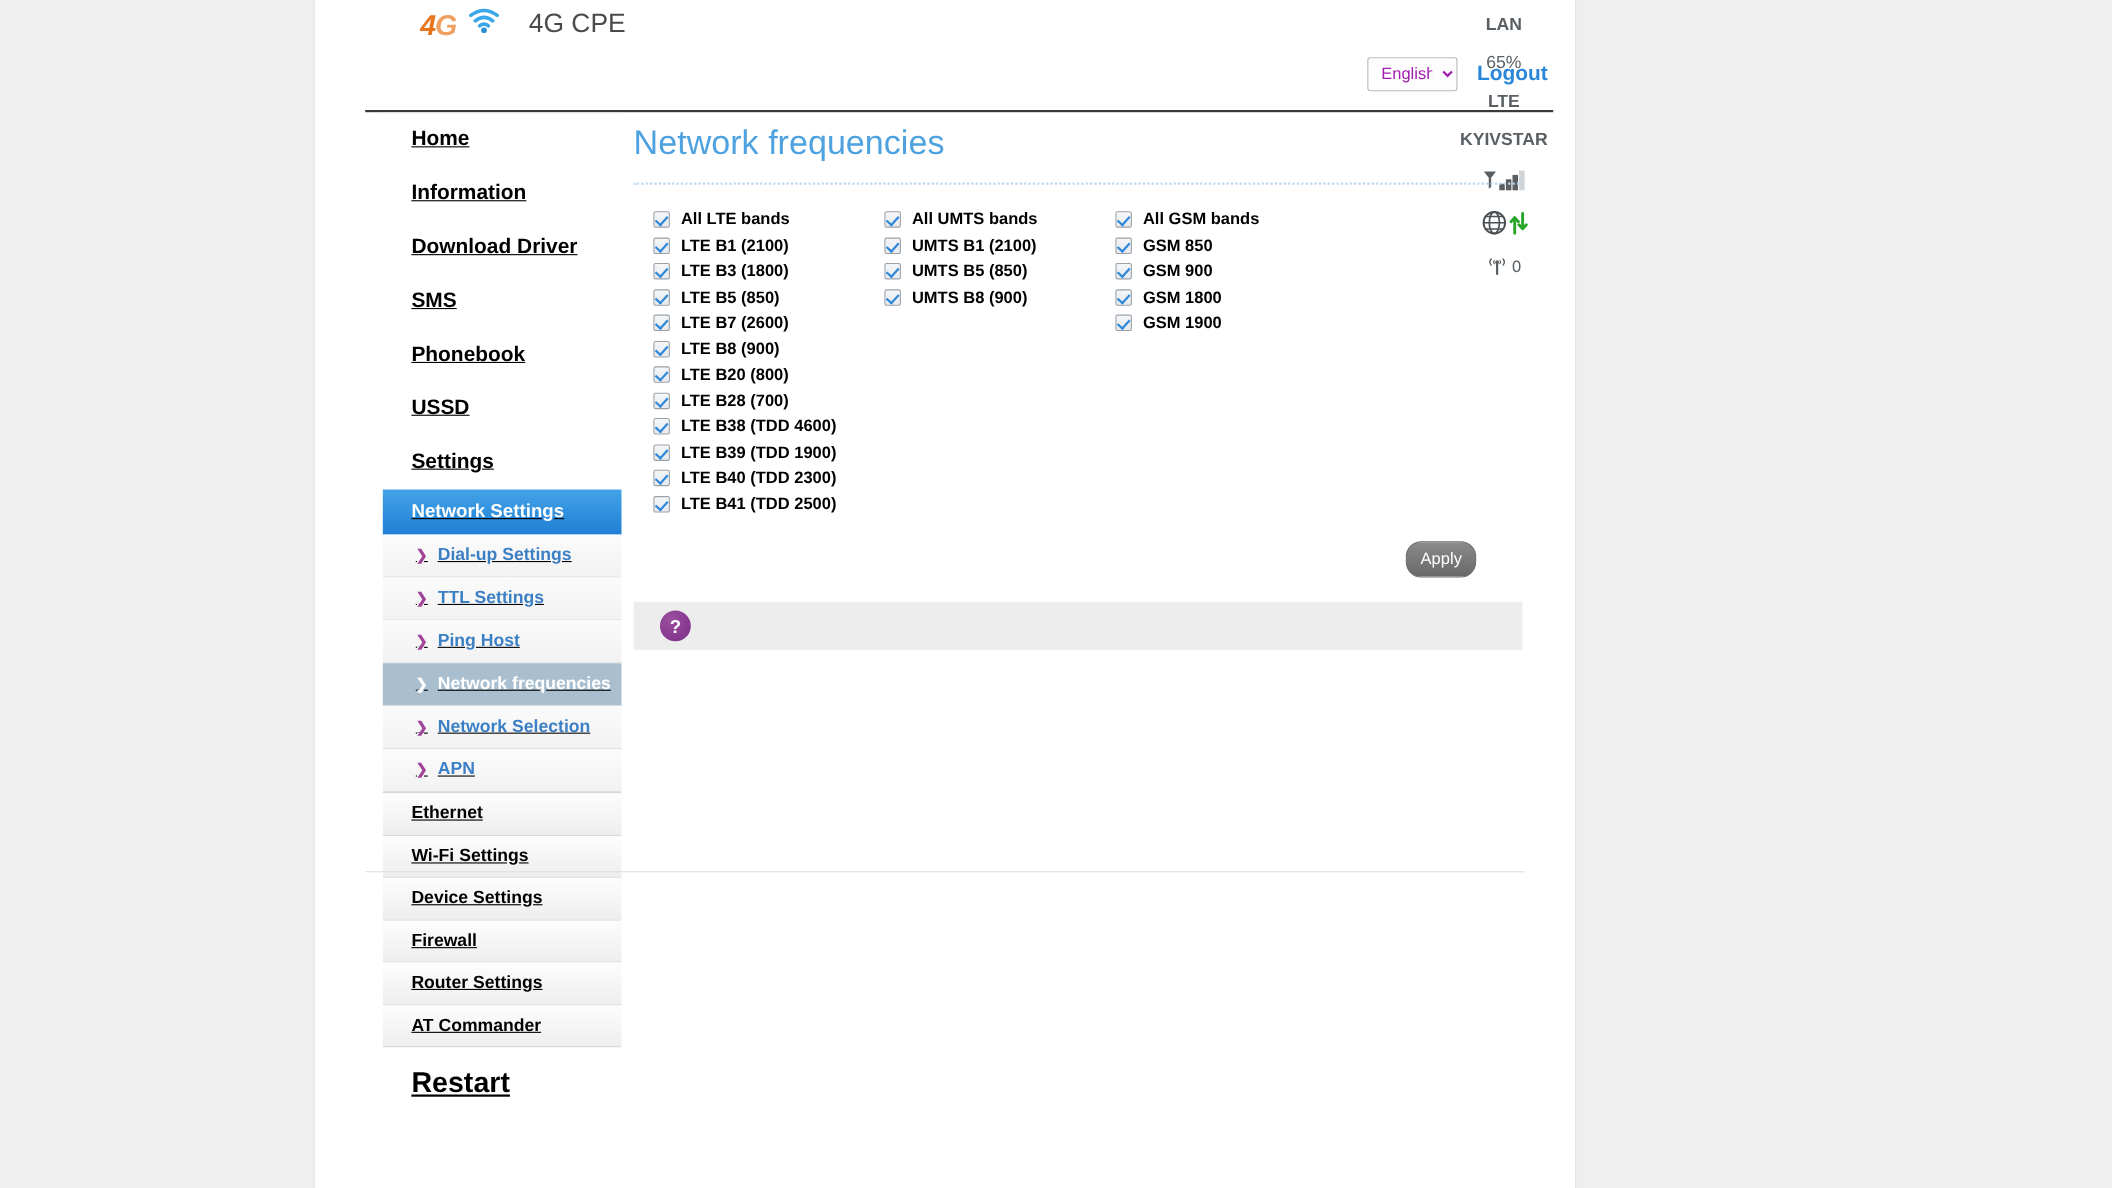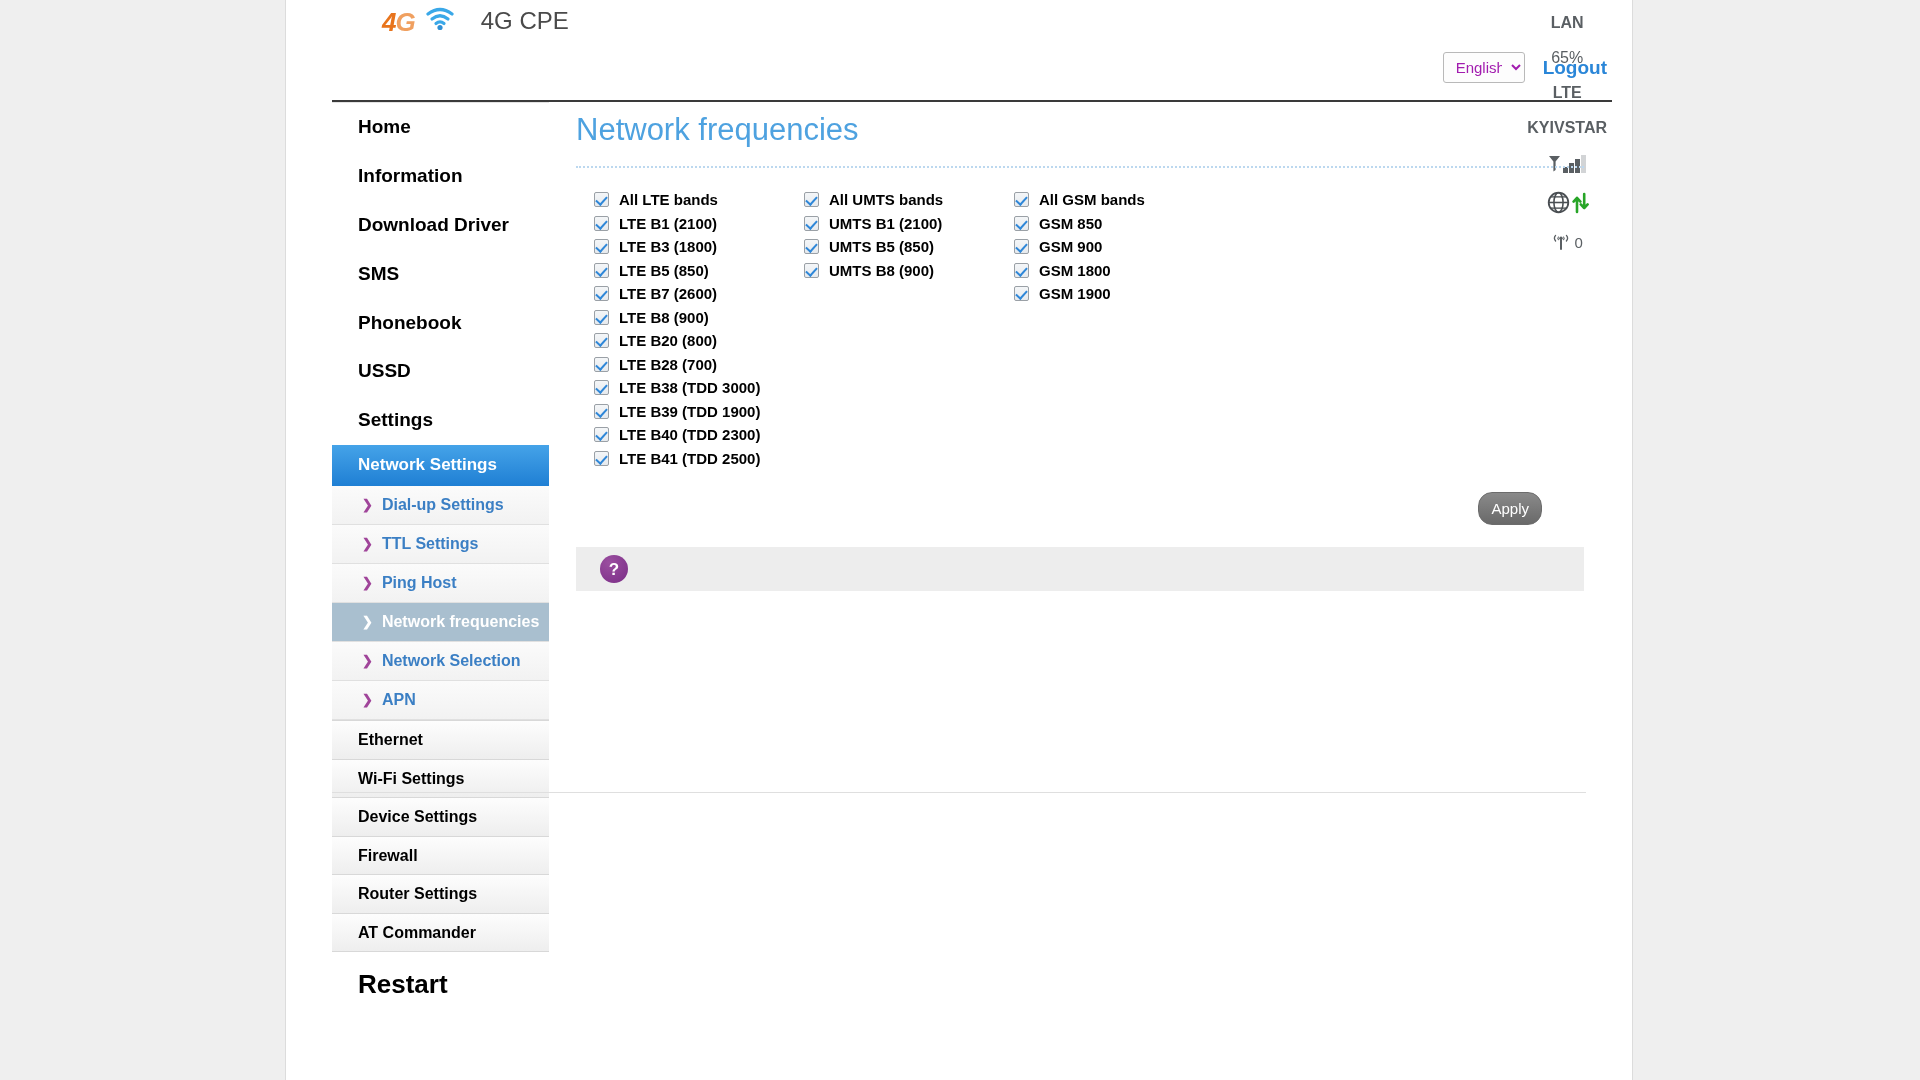--- a/index.html
+++ b/index.html
@@ -8,21 +8,21 @@
     margin: 0; padding: 0;
     width: 1920px; height: 1080px;
     background: #efefef;
     font-family: "Liberation Sans", sans-serif;
     overflow: hidden;
   }
 
   #page-wrap {
     position: absolute;
     left: 285px; top: 0;
-    width: 1348px; height: 1080px;
+    width: 1148px; height: 1080px;
     background: #ffffff;
     border-left: 1px solid #dcdcdc;
     border-right: 1px solid #dcdcdc;
   }
 
   
   .header {
     position: relative;
     height: 100px;
     padding: 0 18px 0 76px;
@@ -89,22 +89,23 @@
 
   
   .body-area {
     position: absolute;
     left: 0; top: 102px; right: 0; bottom: 0;
   }
 
   
   .sidebar {
     position: absolute;
-    left: 46px; top: 0;
+    left: 62px; top: 0;
     width: 217px;
+    text-decoration: underline;
   }
   .nav-top-rule { height: 1px; background: #e3e3e3; }
 
   .nav-item {
     font-size: 19px; font-weight: bold; color: #000;
     padding: 14px 0 14px 26px;
     cursor: pointer;
     line-height: 1.1;
   }
   .nav-item.active {
@@ -390,21 +391,21 @@
             <div class="band-row">
               <span class="cbox checked"></span>
               <span class="band-label">LTE B20 (800)</span>
             </div>
             <div class="band-row">
               <span class="cbox checked"></span>
               <span class="band-label">LTE B28 (700)</span>
             </div>
             <div class="band-row">
               <span class="cbox checked"></span>
-              <span class="band-label">LTE B38 (TDD 3000)</span>
+              <span class="band-label">LTE B38 (TDD 4600)</span>
             </div>
             <div class="band-row">
               <span class="cbox checked"></span>
               <span class="band-label">LTE B39 (TDD 1900)</span>
             </div>
             <div class="band-row">
               <span class="cbox checked"></span>
               <span class="band-label">LTE B40 (TDD 2300)</span>
             </div>
             <div class="band-row">

